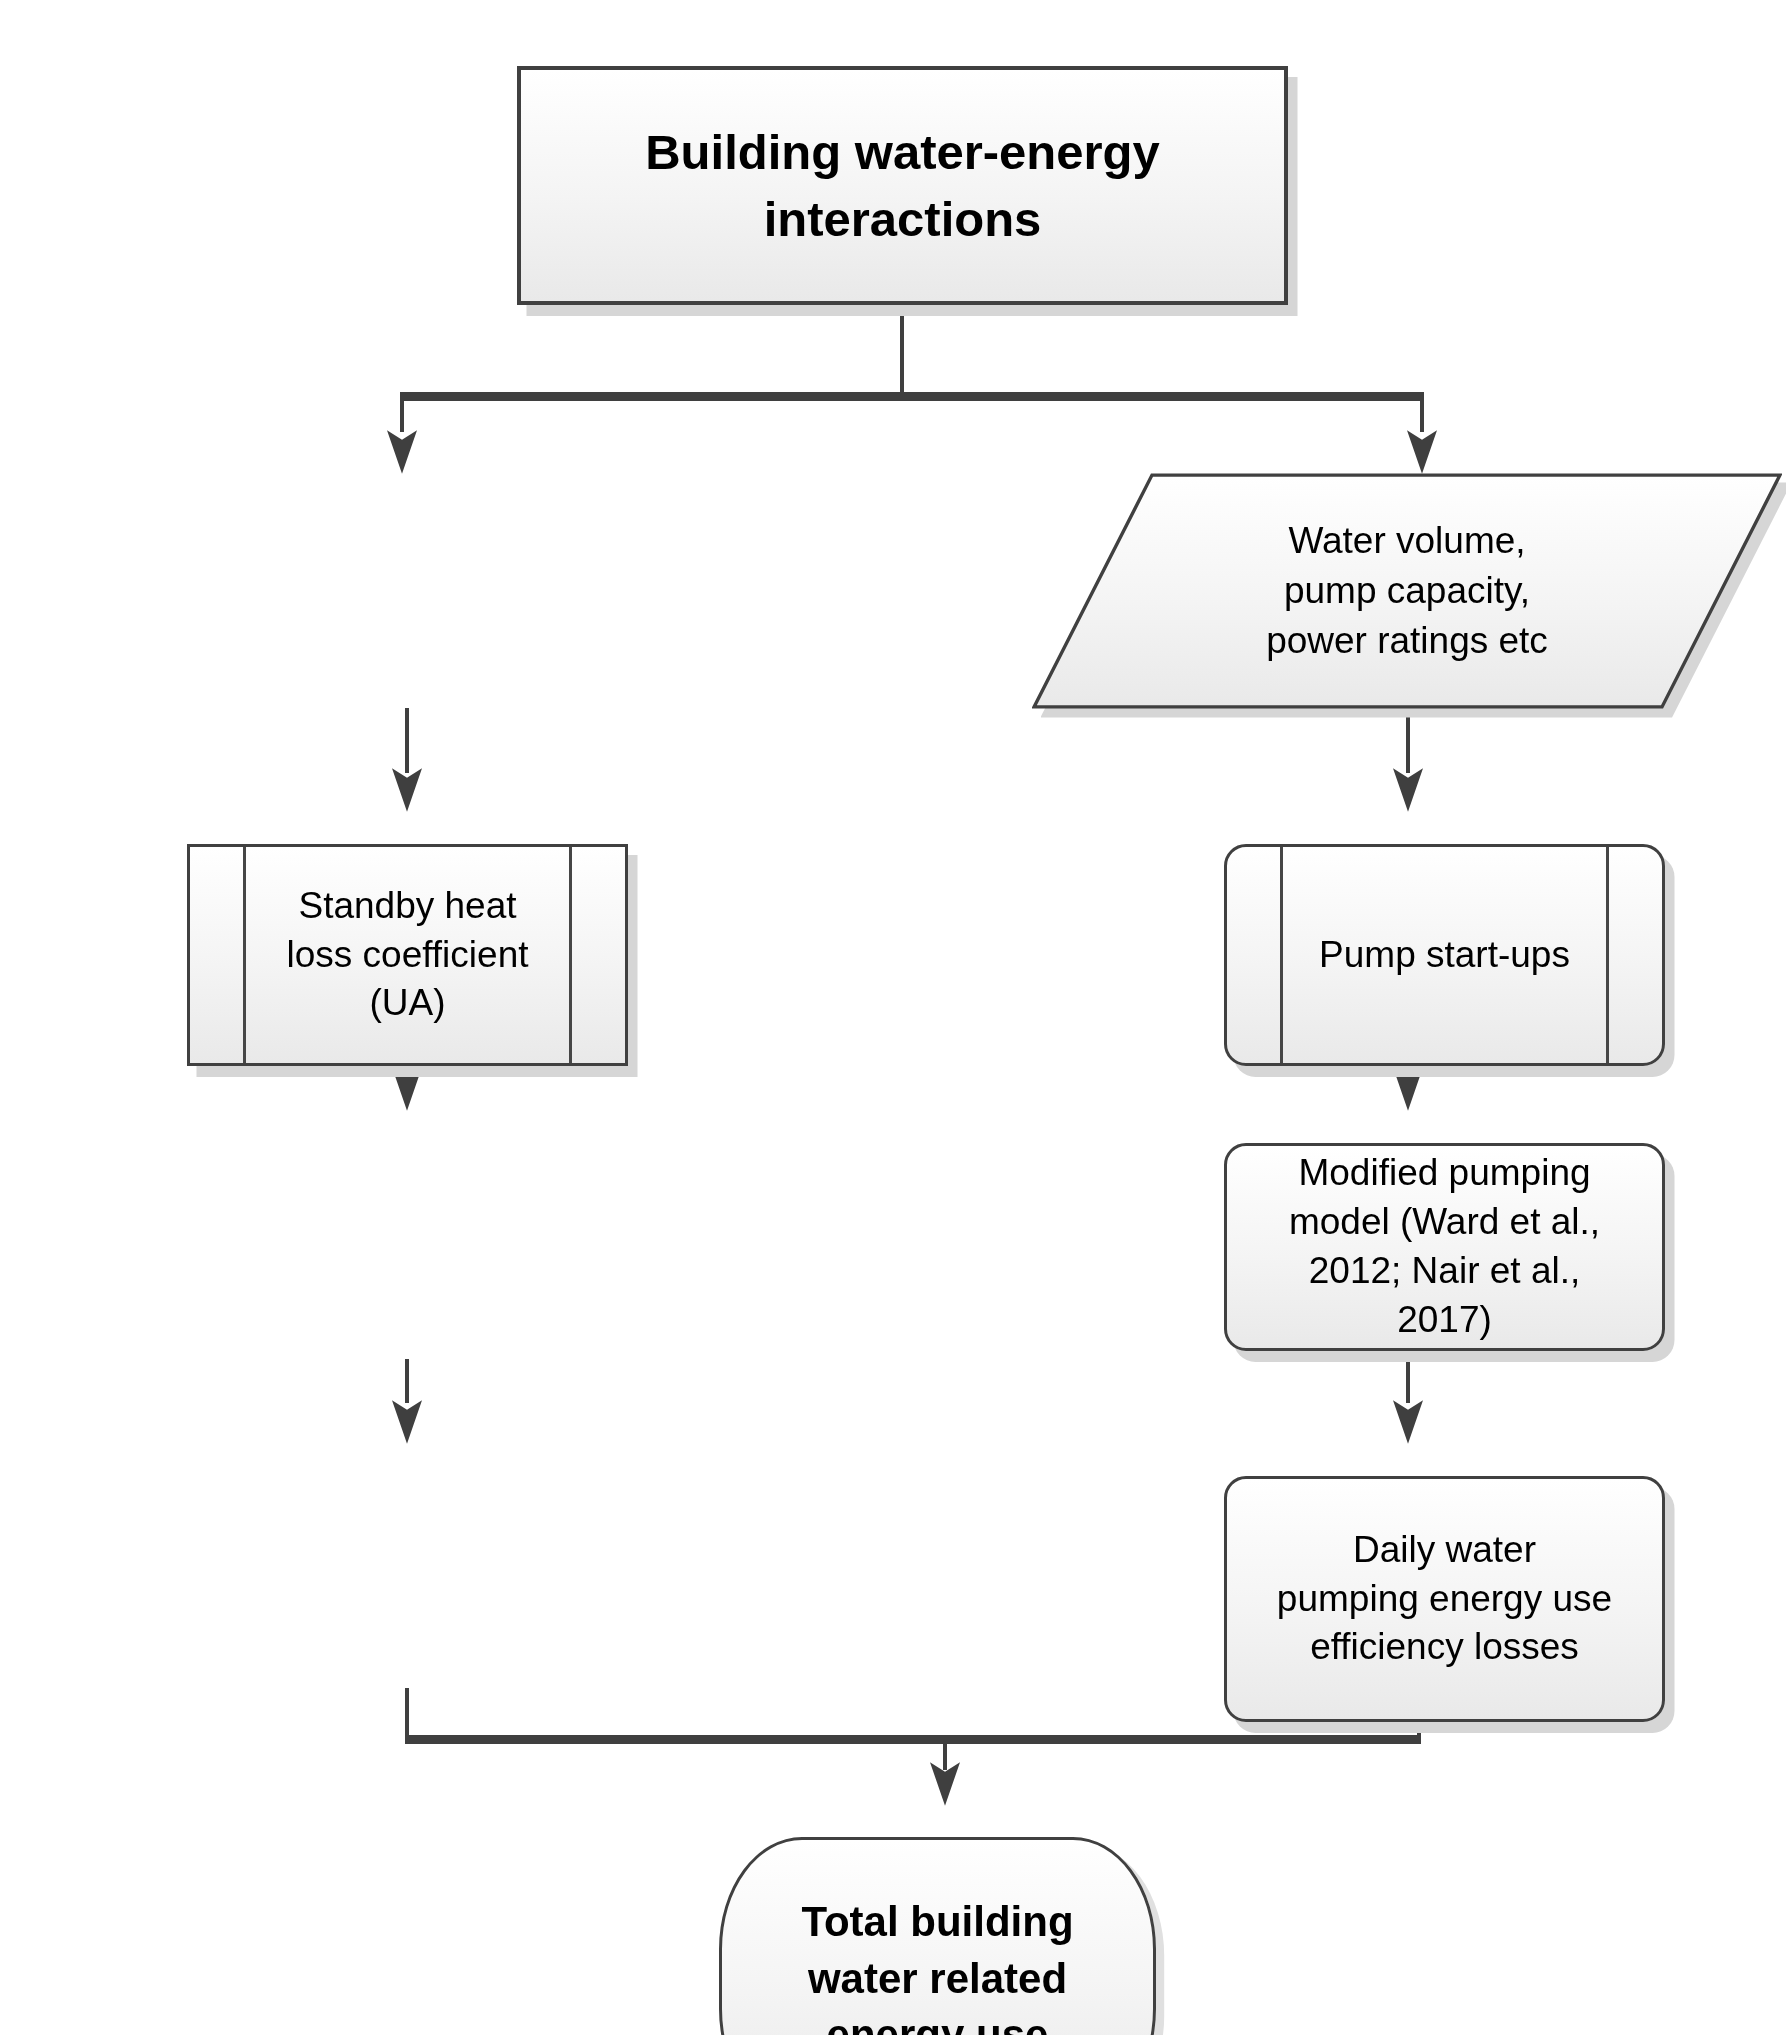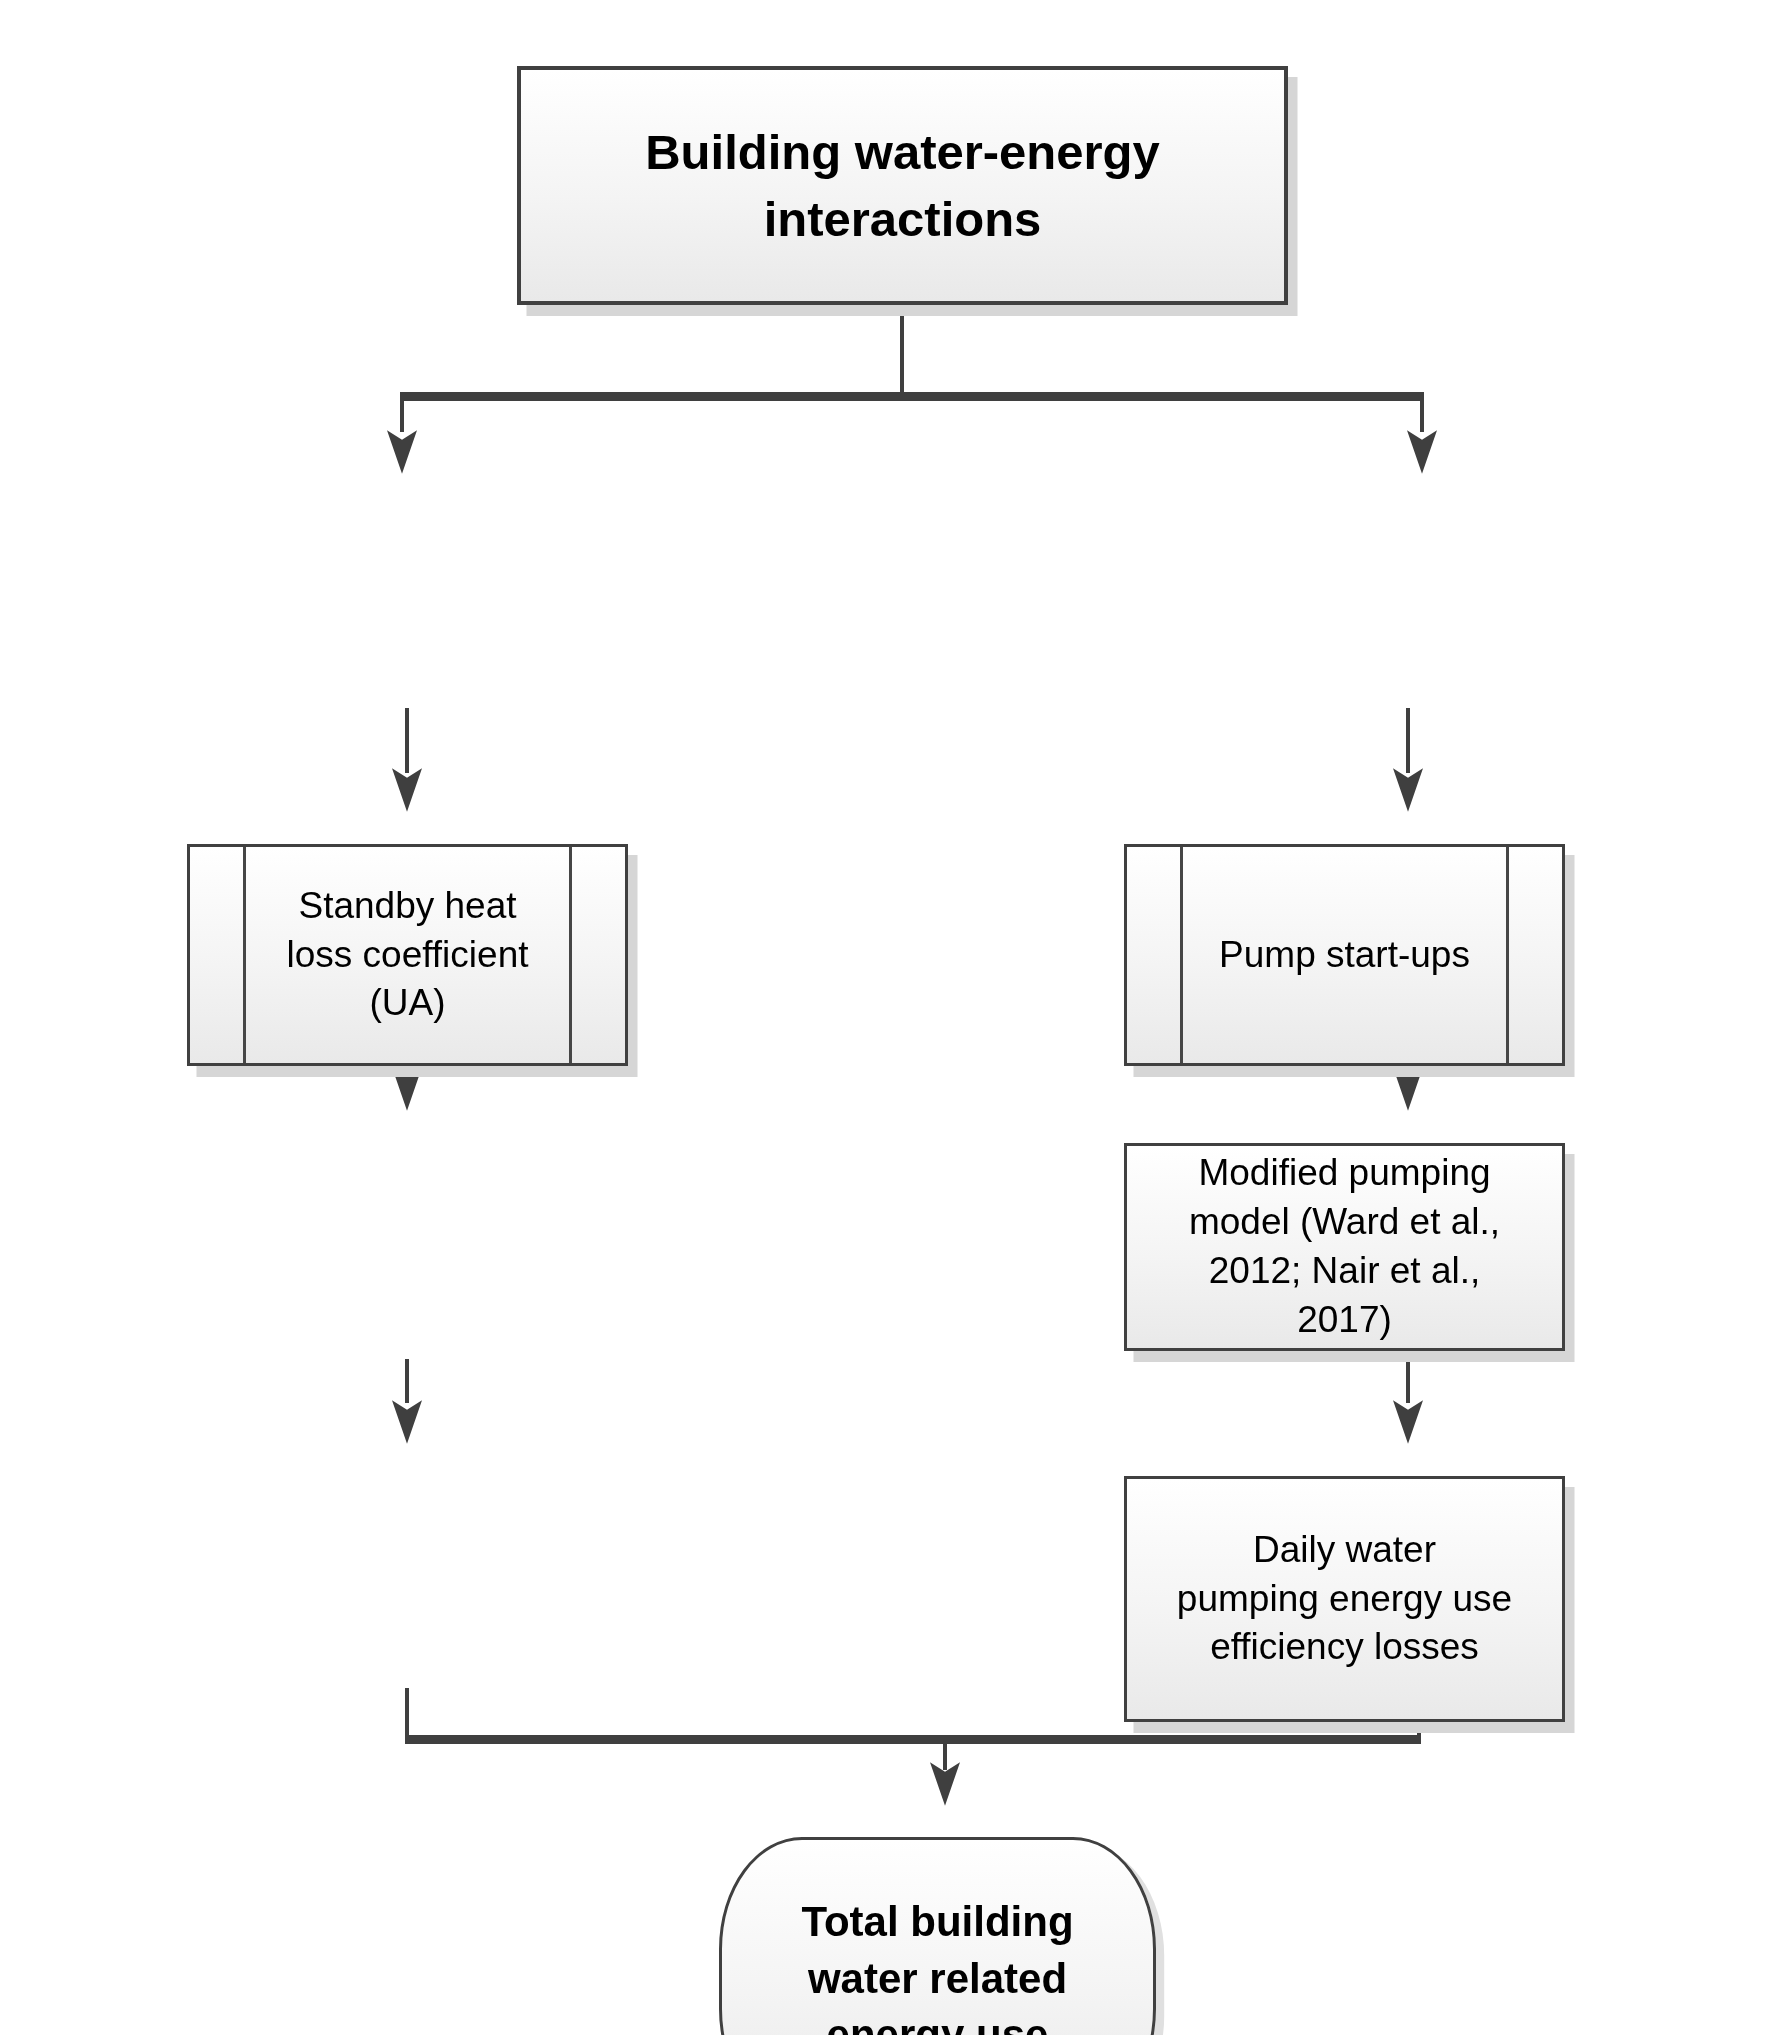--- a/index.html
+++ b/index.html
@@ -24,21 +24,21 @@
   }
   .label{
     white-space:pre-line;
     font-size:37px;line-height:1.32;
     text-align:center;
     width:100%;
   }
   .root-box{left:517px;top:34px;width:771px;height:239px;border-width:4.1px;}
   .root-box .label{font-size:49px;font-weight:bold;line-height:1.35;}
   .proc-left  {left:187px; width:441px;}
-  .proc-right {left:1124px;width:441px;}
+  .proc-right {left:1224px;width:441px;border-radius:22px;}
   .predef     {top:812px;height:222px;}
   .modelbox   {top:1111px;height:208px;}
   .outbox     {top:1444px;height:246px;}
   .predef .label{padding:0 65px;box-sizing:border-box;}
   .pp-line{position:absolute;top:0;bottom:0;width:2.7px;background:#464646;}
   .pp-line.l{left:53px;} .pp-line.r{right:53px;}
   .terminator{
     left:719px;top:1805px;width:437px;height:284px;
     border-radius:83px / 112px;
     box-shadow:8.2px 6.8px 0 #e0e0e0;
@@ -113,20 +113,35 @@
   <svg class="arrowhead" style="left:930px;top:1762px" width="30" height="44" viewBox="0 0 44 64">
     <path d="M0,0 L22,64 L44,0 L22,14 Z" fill="#3f3f3f"></path>
     </svg>
 
   <div class="node root-box">
     <div class="label">Building water-energy
 interactions</div>
   </div>
 
 
+  <div class="para para-right">
+    <svg width="750" height="236" viewBox="0 0 1100 346">
+      <defs>
+        <linearGradient id="gradR" x1="0" y1="0" x2="0" y2="1">
+          <stop offset="0%" stop-color="#ffffff"></stop>
+            <stop offset="55%" stop-color="#f4f4f4"></stop>
+            <stop offset="100%" stop-color="#e9e9e9"></stop>
+        </linearGradient>
+      </defs>
+      <polygon points="176,3 1097,3 924,343 3,343" fill="url(#gradR)" stroke="#404040" stroke-width="5"></polygon>
+    </svg>
+    <div class="label">Water volume,
+pump capacity,
+power ratings etc</div>
+  </div>
 
   <div class="node predef proc-left">
     <div class="pp-line l"></div>
     <div class="pp-line r"></div>
     <div class="label">Standby heat
 loss coefficient
 (UA)</div>
   </div>
   <div class="node predef proc-right">
     <div class="pp-line l"></div>

